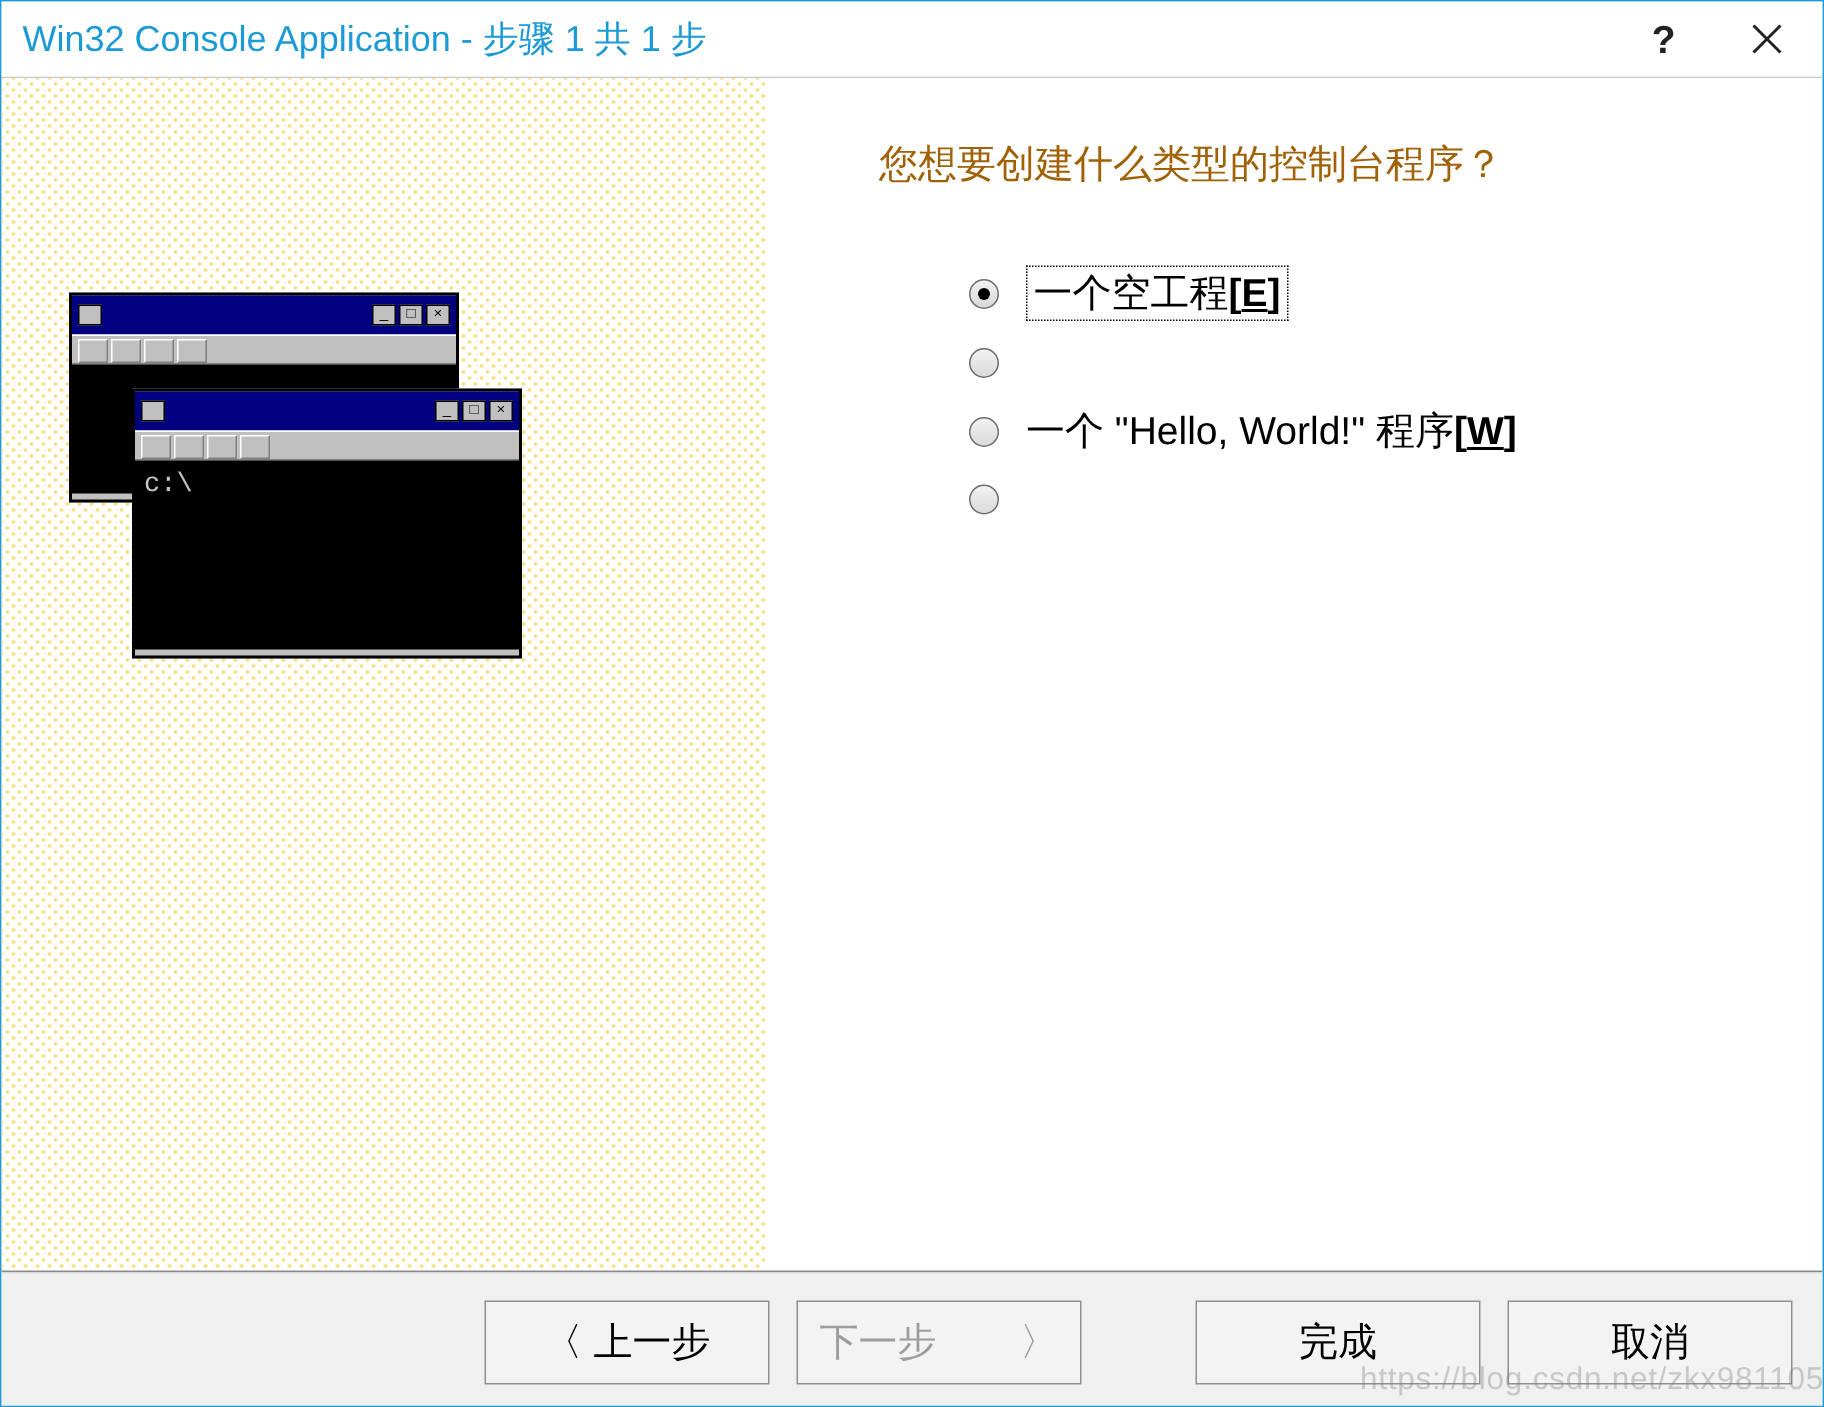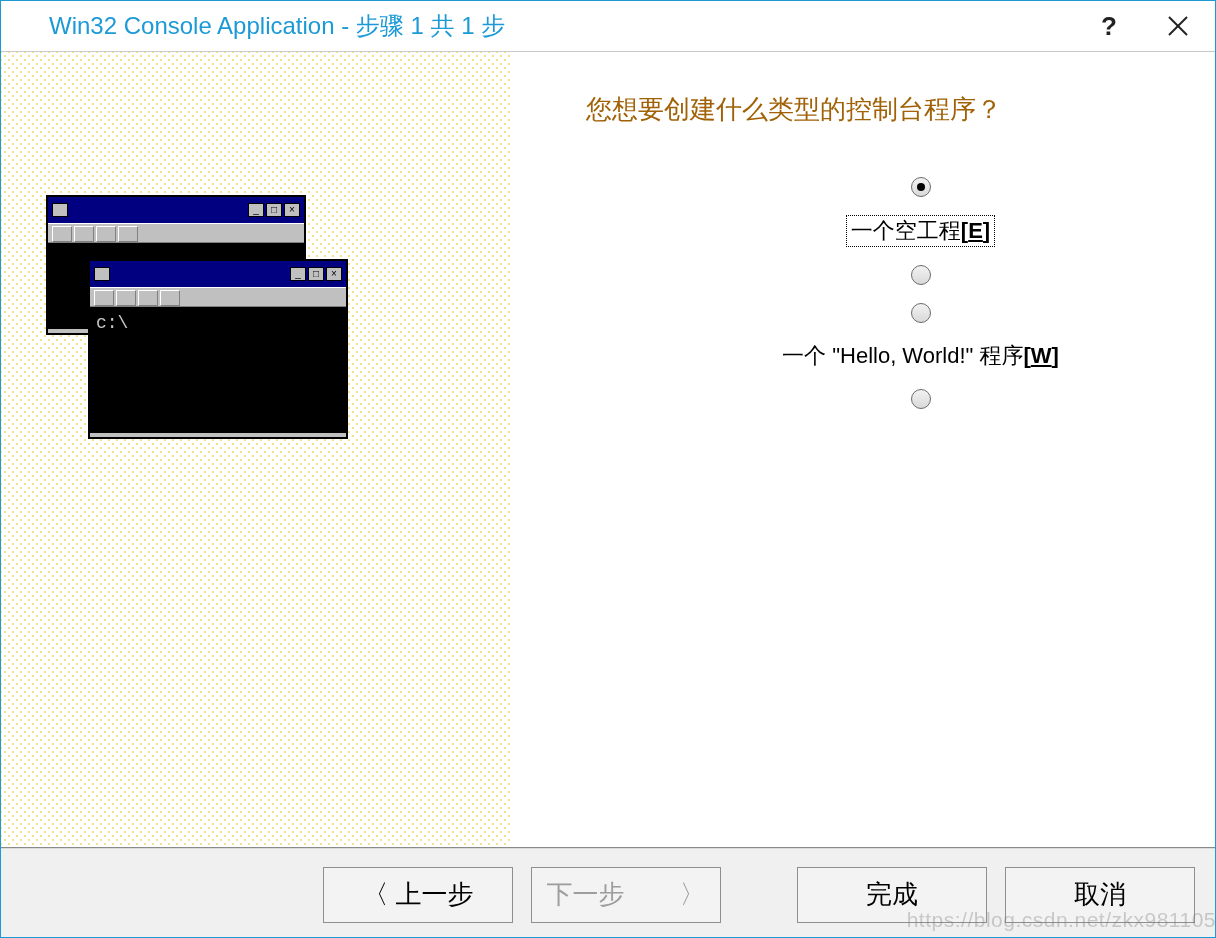--- a/index.html
+++ b/index.html
@@ -16,21 +16,20 @@
   
   .titlebar {
     height: 50px;
     display: flex;
     align-items: center;
     padding: 0 8px 0 14px;
     background: #ffffff;
     color: #1b9ad6;
     font-size: 24px;
     position: relative;
-    margin-left: 34px;
   }
   .titlebar .title { flex: 0 0 auto; }
   .titlebar .spacer { flex: 1; }
   .titlebar .winbtns {
     display: flex;
     align-items: center;
     gap: 50px;
     padding-right: 18px;
     color: #222;
   }
@@ -78,22 +77,21 @@
   .radio-group {
     padding-left: 60px;
     display: flex;
     flex-direction: column;
     gap: 18px;
   }
   .radio-row {
     display: flex;
     align-items: center;
     gap: 18px;
-    font-size: 22px;
-    flex-direction: column;
+    font-size: 26px;
   }
   .radio-btn {
     width: 20px; height: 20px;
     border-radius: 50%;
     border: 1px solid #6b6b6b;
     background: linear-gradient(180deg,#f2f2f2,#d9d9d9);
     position: relative;
     flex: 0 0 auto;
   }
   .radio-btn.checked::after {

